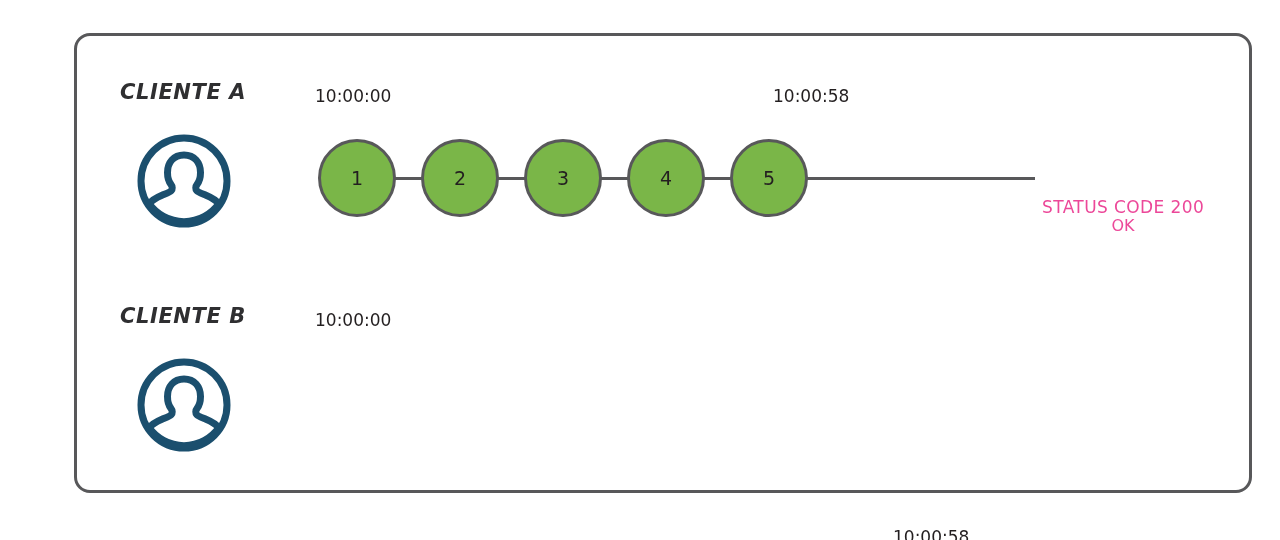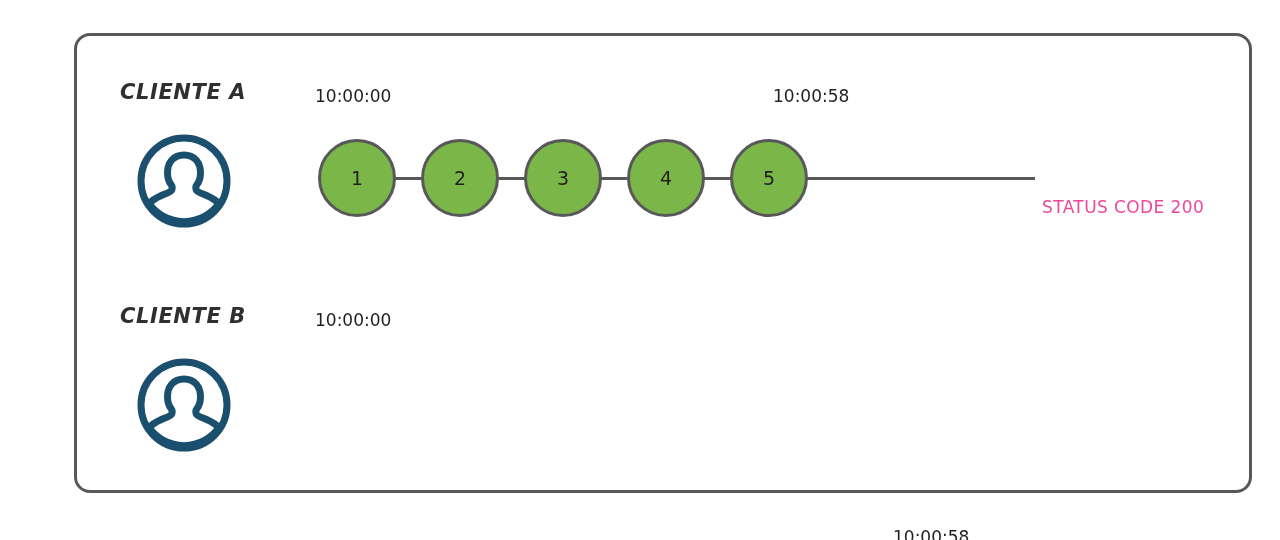--- a/index.html
+++ b/index.html
@@ -177,20 +177,21 @@
 
       <div class="node" style="left:0px;">1</div>
       <div class="node" style="left:103px;">2</div>
       <div class="node" style="left:206px;">3</div>
       <div class="node" style="left:309px;">4</div>
       <div class="node" style="left:412px;">5</div>
     </div>
 
     <div class="status status-ok">
       <span class="line1">STATUS CODE 200</span>
+      <span class="line2">OK</span>
     </div>
   </div>
 
   <div class="row row-b">
 
     <div class="client-label">CLIENTE B</div>
 
     <div class="avatar">
       <svg width="96" height="96" viewBox="0 0 96 96">
         <circle cx="48" cy="48" r="43" fill="none" stroke="#1b4f6e" stroke-width="7"></circle>

